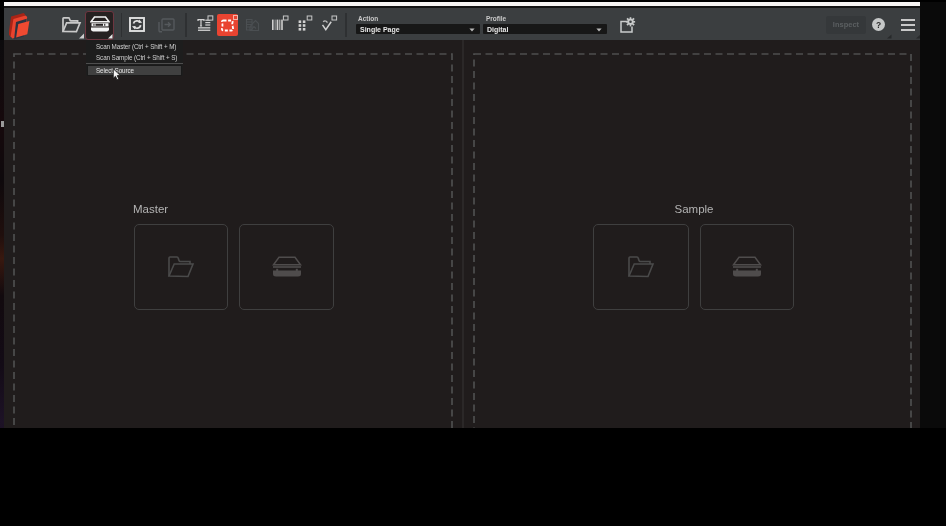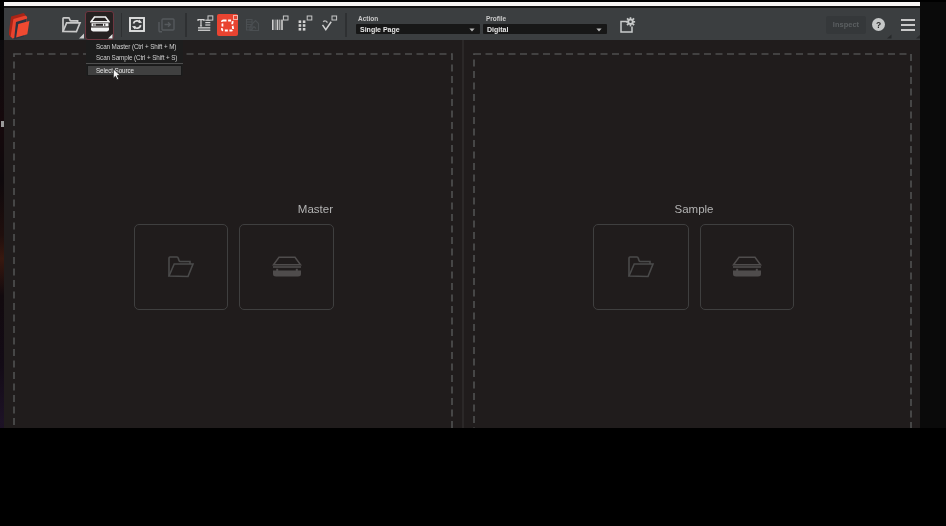--- a/index.html
+++ b/index.html
@@ -168,21 +168,21 @@
   <svg class="abs" style="left:0;top:0" width="946" height="526">
     <rect x="14" y="54" width="438" height="426" fill="none" stroke="#4e4e4e" stroke-width="1.7" stroke-dasharray="7 4.5"></rect>
     <rect x="474" y="54" width="437" height="426" fill="none" stroke="#4e4e4e" stroke-width="1.7" stroke-dasharray="7 4.5"></rect>
   </svg>
 
   <div class="abs" style="left:134px;top:224px;width:94px;height:86px;border:1px solid #3f3f3f;border-radius:5px;"></div>
   <div class="abs" style="left:239px;top:224px;width:95px;height:86px;border:1px solid #3f3f3f;border-radius:5px;"></div>
   <div class="abs" style="left:593px;top:224px;width:96px;height:86px;border:1px solid #3f3f3f;border-radius:5px;"></div>
   <div class="abs" style="left:700px;top:224px;width:94px;height:86px;border:1px solid #3f3f3f;border-radius:5px;"></div>
 
-  <div class="abs" style="left:133px;top:203px;width:200px;text-align:right;font-size:11.5px;color:#b3b3b3;">Master</div>
+  <div class="abs" style="left:133px;top:203px;width:200px;text-align:left;font-size:11.5px;color:#b3b3b3;">Master</div>
   <div class="abs" style="left:594px;top:203px;width:200px;text-align:center;font-size:11.5px;color:#b3b3b3;">Sample</div>
 
   <svg class="abs" style="left:167px;top:255px" width="28" height="25" viewBox="0 0 28 25">
     <path d="M2 21 L2 3 Q2 2 3 2 L10 2 Q11 2 11.2 3 L12 5.5 Q12.3 6.5 13.4 6.5 L23 6.5 L23 9" fill="none" stroke="#4a4a4a" stroke-width="1.6"></path>
     <path d="M2 21 L7.2 9 L26 9 L21 21.5 Z" fill="none" stroke="#4a4a4a" stroke-width="1.6"></path>
   </svg>
   <svg class="abs" style="left:627px;top:255px" width="28" height="25" viewBox="0 0 28 25">
     <path d="M2 21 L2 3 Q2 2 3 2 L10 2 Q11 2 11.2 3 L12 5.5 Q12.3 6.5 13.4 6.5 L23 6.5 L23 9" fill="none" stroke="#4a4a4a" stroke-width="1.6"></path>
     <path d="M2 21 L7.2 9 L26 9 L21 21.5 Z" fill="none" stroke="#4a4a4a" stroke-width="1.6"></path>
   </svg>

